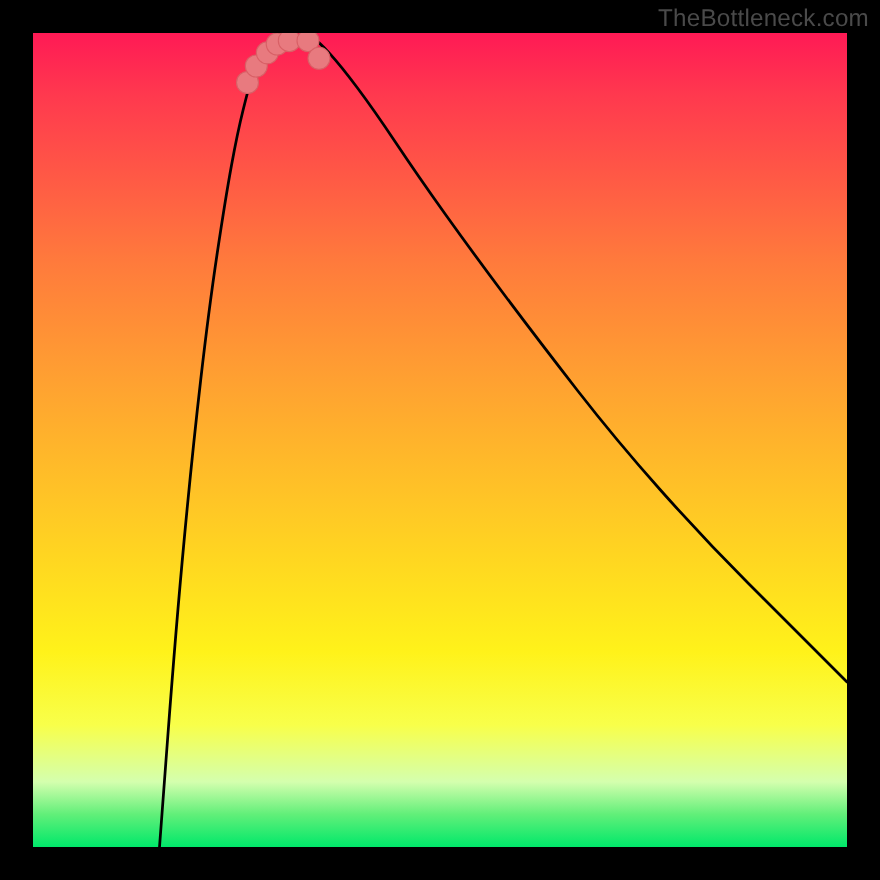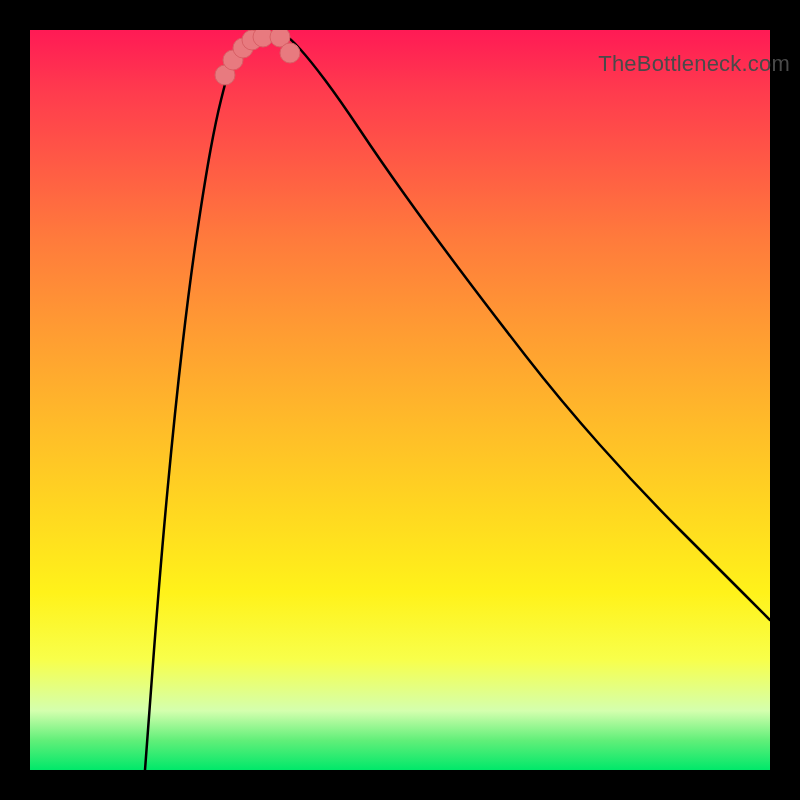--- a/index.html
+++ b/index.html
@@ -42,21 +42,20 @@
   .watermark {
     position: absolute;
     top: 4px;
     right: 10px;
     color: #4a4a4a;
     font-size: 22px;
     font-weight: 500;
     letter-spacing: 0.2px;
     z-index: 50;
     user-select: none;
-    margin-top: 47px;
   }
   .svg-layer {
     position: absolute;
     left: 0; top: 0;
     width: 100%;
     height: 100%;
     z-index: 20;
   }
 </style>
 </head>

